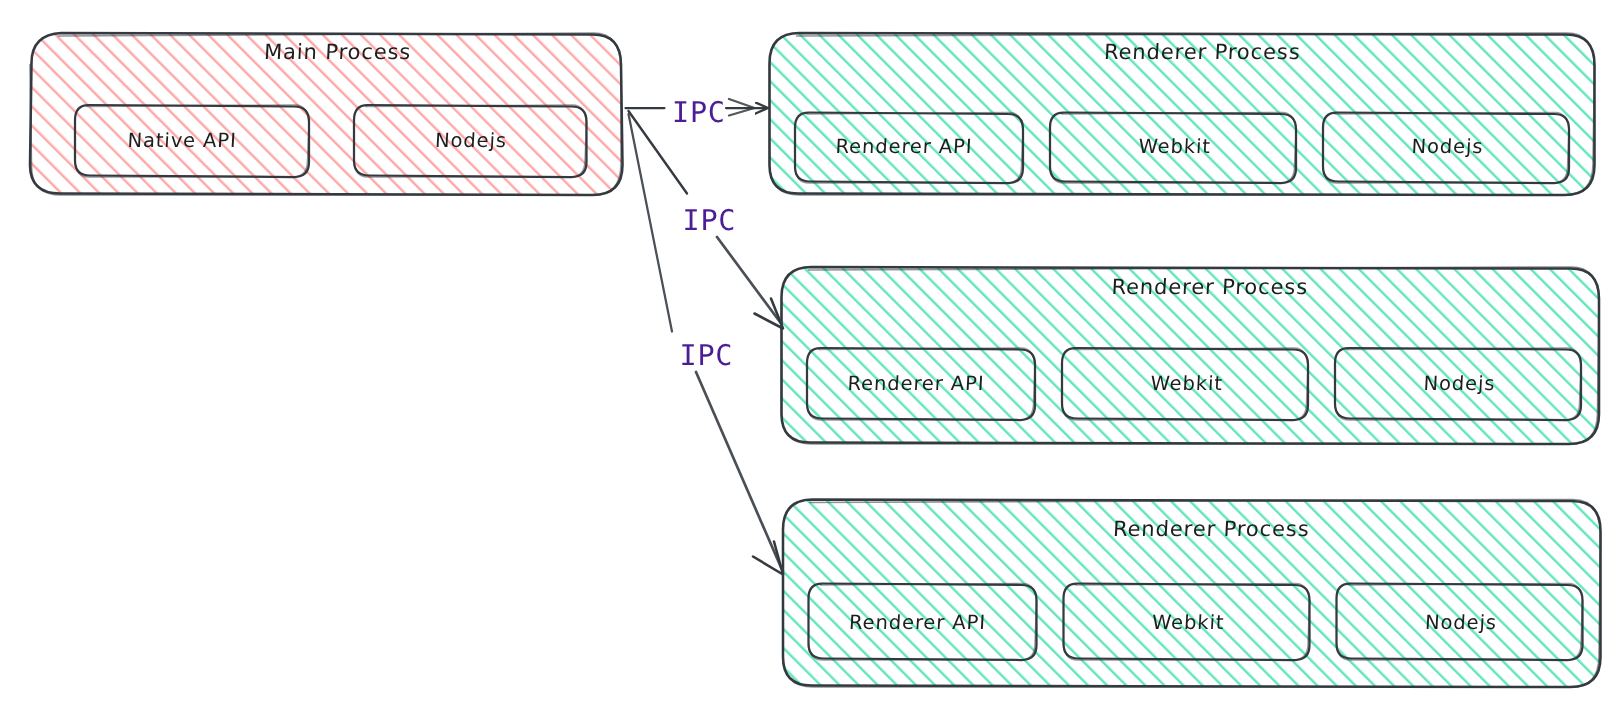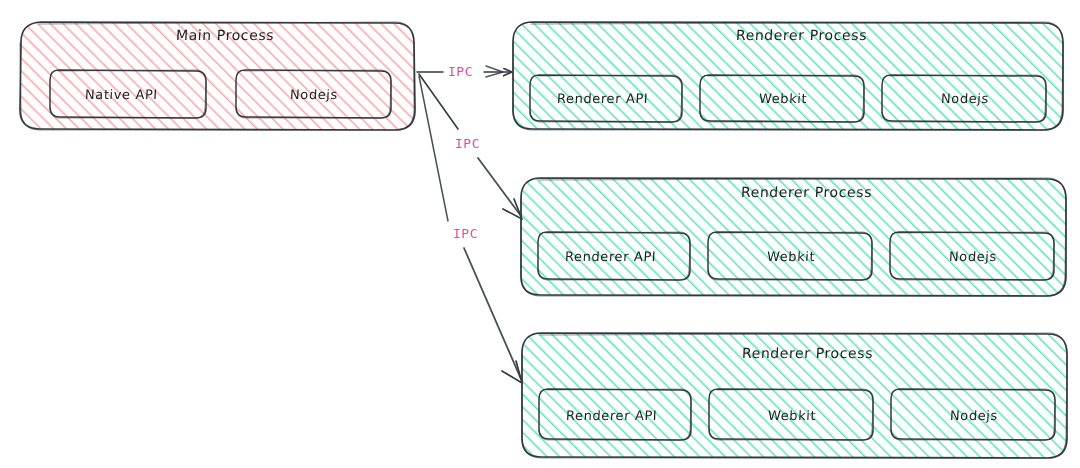--- a/index.html
+++ b/index.html
@@ -37,22 +37,22 @@
     font-size: 14px;
     transform: skewX(-3deg);
   }
   .sub-title {
     font-size: 13px;
     transform: skewX(-3deg);
   }
   .ipc-label {
     position: absolute;
     font-family: "DejaVu Sans Mono", monospace;
-    font-size: 13px;
-    color: #ec4899;
+    font-size: 19px;
+    color: #4c1d95;
     letter-spacing: 0.5px;
     white-space: nowrap;
   }
 </style>
 </head>
 <body>
 
 <div id="canvas">
 
   <svg class="layer" viewBox="0 0 1080 468">

